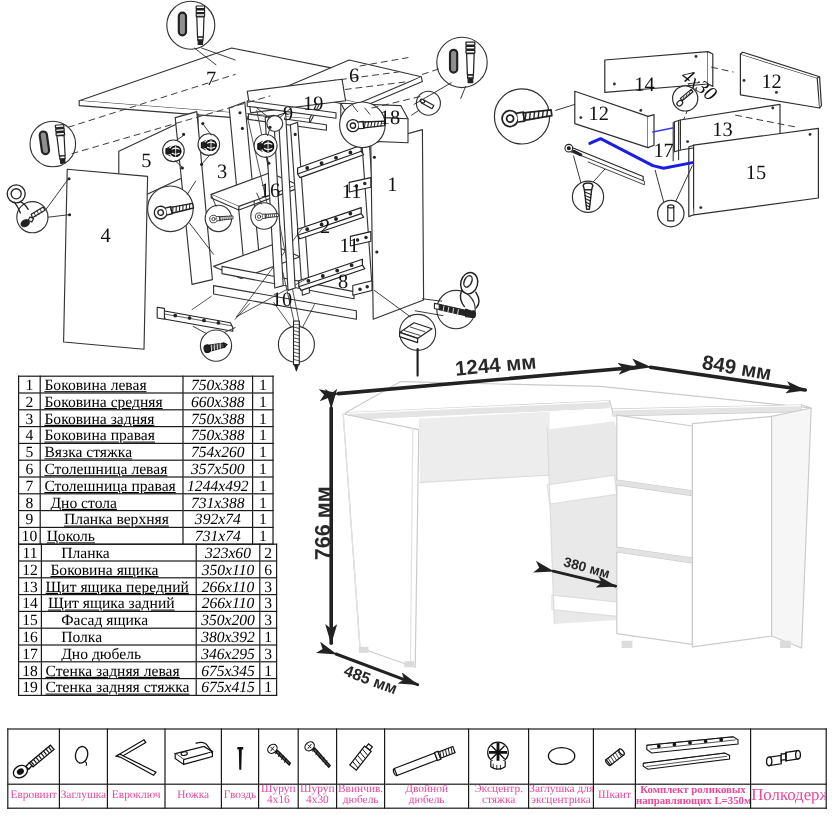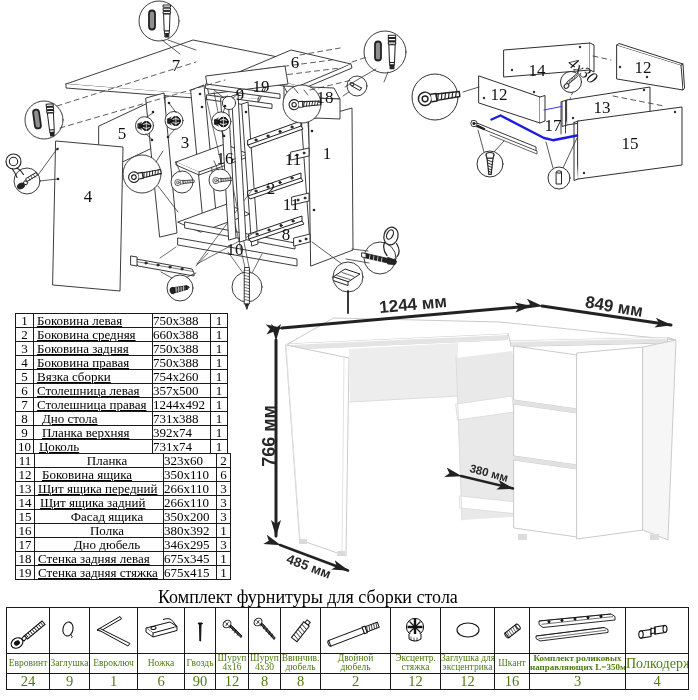--- a/index.html
+++ b/index.html
@@ -3,27 +3,27 @@
 <meta charset="utf-8">
 <style>
 html,body{margin:0;padding:0;background:#fff;}
 #canvas{position:relative;width:698px;height:700px;background:#fff;overflow:hidden;
   font-family:"Liberation Serif",serif;}
 #art{position:absolute;left:0;top:0;}
 table{border-collapse:collapse;table-layout:fixed;}
 .pt{position:absolute;font-family:"Liberation Serif",serif;font-size:13px;color:#000;}
 .pt td{border:1px solid #1a1a1a;height:13px;padding:0;line-height:12px;white-space:nowrap;overflow:hidden;}
 .pt td.n{text-align:center;}
-.pt td.d{}
+.pt td.d{text-align:center;font-style:italic;}
 .pt td.q{text-align:center;}
 .pt td.nm{padding-left:3px;text-decoration:underline;}
-.pt td.c{text-align:center;padding-left:16px;}
+.pt td.c{padding-left:16px;}
 #title{position:absolute;left:158px;top:587px;width:320px;font-size:18px;color:#000;
   font-family:"Liberation Serif",serif;}
-.hw{position:absolute;left:6px;top:607px;width:682px;font-family:"Liberation Serif",serif;color:#4d7c0f;border-radius:30px;}
+.hw{position:absolute;left:6px;top:607px;width:682px;font-family:"Liberation Serif",serif;color:#ec4899;border-radius:30px;}
 .hw td{border:1px solid #1a1a1a;padding:0;text-align:center;vertical-align:middle;overflow:hidden;}
 .hw .ico td{height:45px;} .hw .ico svg{display:block;margin:0 auto;}
 .hw .lab td{height:18px;font-size:9.5px;line-height:9.3px;white-space:nowrap;}
 .hw .qty td{height:15px;font-size:14.5px;line-height:14px;}
 </style>
 </head>
 <body>
 <div id="canvas">
 <svg id="art" width="698" height="700" viewBox="0 0 698 700" fill="none" stroke-linecap="round" stroke-linejoin="round">
 <defs>
@@ -505,21 +505,21 @@
           <td class="q">1</td>
         </tr>
 <tr>
           <td class="n">4</td>
           <td class="nm">Боковина правая</td>
           <td class="d">750х388</td>
           <td class="q">1</td>
         </tr>
 <tr>
           <td class="n">5</td>
-          <td class="nm">Вязка сборки</td>
+          <td class="nm">Вязка стяжка</td>
           <td class="d">754х260</td>
           <td class="q">1</td>
         </tr>
 <tr>
           <td class="n">6</td>
           <td class="nm">Столешница левая</td>
           <td class="d">357х500</td>
           <td class="q">1</td>
         </tr>
 <tr>
@@ -529,21 +529,21 @@
           <td class="q">1</td>
         </tr>
 <tr>
           <td class="n">8</td>
           <td class="nm" style="padding-left:8px;">Дно стола</td>
           <td class="d">731х388</td>
           <td class="q">1</td>
         </tr>
 <tr>
           <td class="n">9</td>
-          <td class="nm" style="padding-left:8px;">Планка верхняя</td>
+          <td class="nm" style="padding-left:8px;text-align:center;">Планка верхняя</td>
           <td class="d">392х74</td>
           <td class="q">1</td>
         </tr>
 <tr>
           <td class="n">10</td>
           <td class="nm" style="padding-left:5px;">Цоколь</td>
           <td class="d">731х74</td>
           <td class="q">1</td>
         </tr>
 </tbody>
@@ -607,21 +607,20 @@
         </tr>
 <tr>
           <td class="n">19</td>
           <td class="nm">Стенка задняя стяжка</td>
           <td class="d">675х415</td>
           <td class="q">1</td>
         </tr>
 </tbody>
     </table>
 
-<div id="title">Комплект фурнитуры для сборки стола</div>
 
 <table class="hw">
 <colgroup>
         <col style="width:43px">
         <col style="width:40px">
         <col style="width:48px">
         <col style="width:47px">
         <col style="width:31px">
         <col style="width:33px">
         <col style="width:32px">
@@ -715,31 +714,15 @@
 <td>Шуруп<br>4х16</td>
           <td>Шуруп<br>4х30</td>
           <td>Ввинчив.<br>дюбель</td>
           <td>Двойной<br>дюбель</td>
 <td>Эксцентр.<br>стяжка</td>
           <td>Заглушка для<br>эксцентрика</td>
           <td>Шкант</td>
 <td style="font-size:9px;font-weight:bold;">Комплект роликовых<br>направляющих L=350мм</td>
           <td style="font-size:14px;">Полкодержатель</td>
 </tr>
-<tr class="qty">
-<td>24</td>
-          <td>9</td>
-          <td>1</td>
-          <td>6</td>
-          <td>90</td>
-          <td>12</td>
-          <td>8</td>
-          <td>8</td>
-          <td>2</td>
-          <td>12</td>
-          <td>12</td>
-          <td>16</td>
-          <td>3</td>
-          <td>4</td>
-</tr>
 </tbody>
     </table>
 </div>
 
 </body></html>

